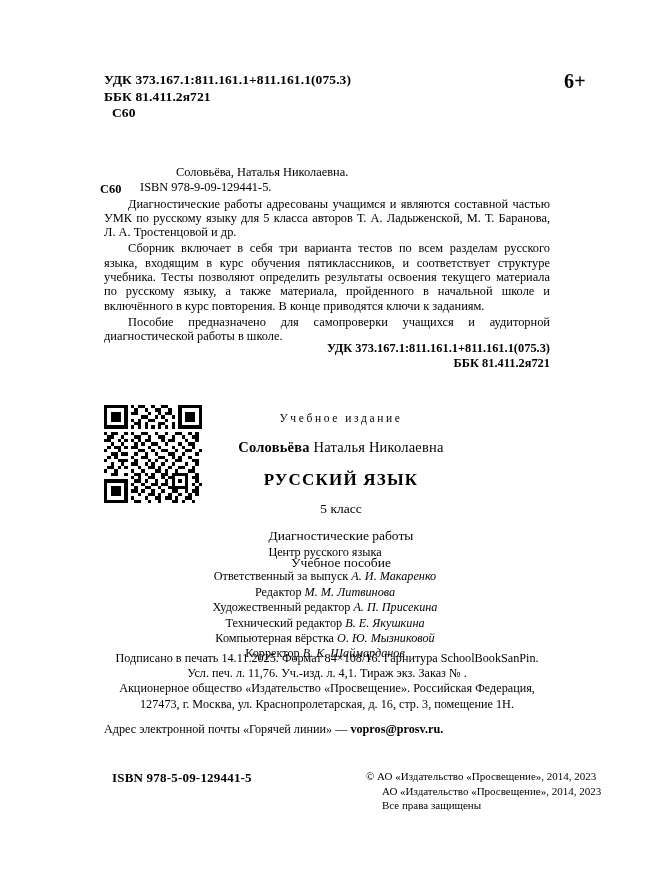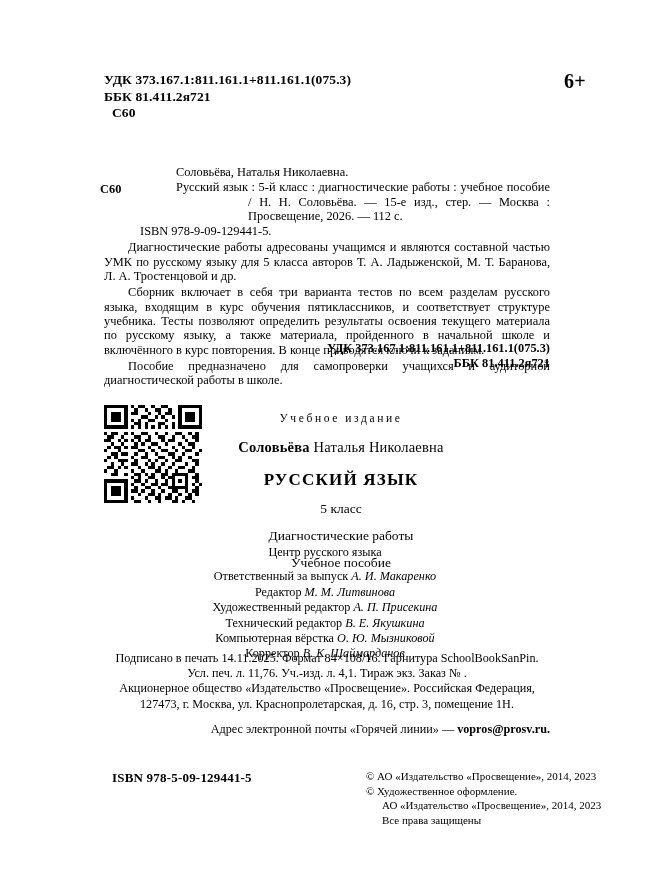--- a/index.html
+++ b/index.html
@@ -158,21 +158,21 @@
     top: 651px;
     width: 446px;
     font-size: 12.2px;
     line-height: 15.2px;
     text-align: justify;
   }
   .printdata .ln { display: block; }
   .pd-center { text-align: center; }
   .email-line {
     margin-top: 10px;
-    text-align: right;
+    text-align: left;
   }
   .email-line b { font-weight: bold; }
 
   
   .isbn-footer {
     position: absolute;
     left: 112px;
     top: 770px;
     font-size: 13px;
     font-weight: bold;
@@ -197,21 +197,20 @@
     <div class="udk-line">УДК 373.167.1:811.161.1+811.161.1(075.3)</div>
     <div class="udk-line">ББК 81.411.2я721</div>
     <div class="udk-line udk-c60">С60</div>
   </div>
 
   <div class="age-mark">6+</div>
 
   <div class="bib">
     <div class="bib-side">С60</div>
     <div class="bib-author">Соловьёва, Наталья Николаевна.</div>
-    <div class="bib-desc">Русский язык : 5-й класс : диагностические работы : учебное пособие / Н. Н. Соловьёва. — 15-е изд., стер. — Москва : Просвещение, 2026. — 112 с.</div>
     <div class="bib-isbn">ISBN 978-9-09-129441-5.</div>
     <div class="bib-p">Диагностические работы адресованы учащимся и являются составной частью УМК по русскому языку для 5 класса авторов Т. А. Ладыженской, М. Т. Баранова, Л. А. Тростенцовой и др.</div>
     <div class="bib-p">Сборник включает в себя три варианта тестов по всем разделам русского языка, входящим в курс обучения пятиклассников, и соответствует структуре учебника. Тесты позволяют определить результаты освоения текущего материала по русскому языку, а также материала, пройденного в начальной школе и включённого в курс повторения. В конце приводятся ключи к заданиям.</div>
     <div class="bib-p">Пособие предназначено для самопроверки учащихся и аудиторной диагностической работы в школе.</div>
   </div>
 
   <div class="bottom-codes">
     <div>УДК 373.167.1:811.161.1+811.161.1(075.3)</div>
     <div>ББК 81.411.2я721</div>
   </div>
@@ -471,18 +470,17 @@
     <span class="ln pd-center">Акционерное общество «Издательство «Просвещение». Российская Федерация,</span>
     <span class="ln pd-center">127473, г. Москва, ул. Краснопролетарская, д. 16, стр. 3, помещение 1Н.</span>
     <div class="email-line">
       <span>Адрес электронной почты «Горячей линии» — </span><b>vopros@prosv.ru.</b>
     </div>
   </div>
 
   <div class="isbn-footer">ISBN 978-5-09-129441-5</div>
   <div class="copyright">
     <span class="ln">© АО «Издательство «Просвещение», 2014, 2023</span>
-    <span class="ln">© Художественное оформление.</span>
     <span class="ln indent">АО «Издательство «Просвещение», 2014, 2023</span>
     <span class="ln indent">Все права защищены</span>
   </div>
 
 </div>
 
 </body></html>

